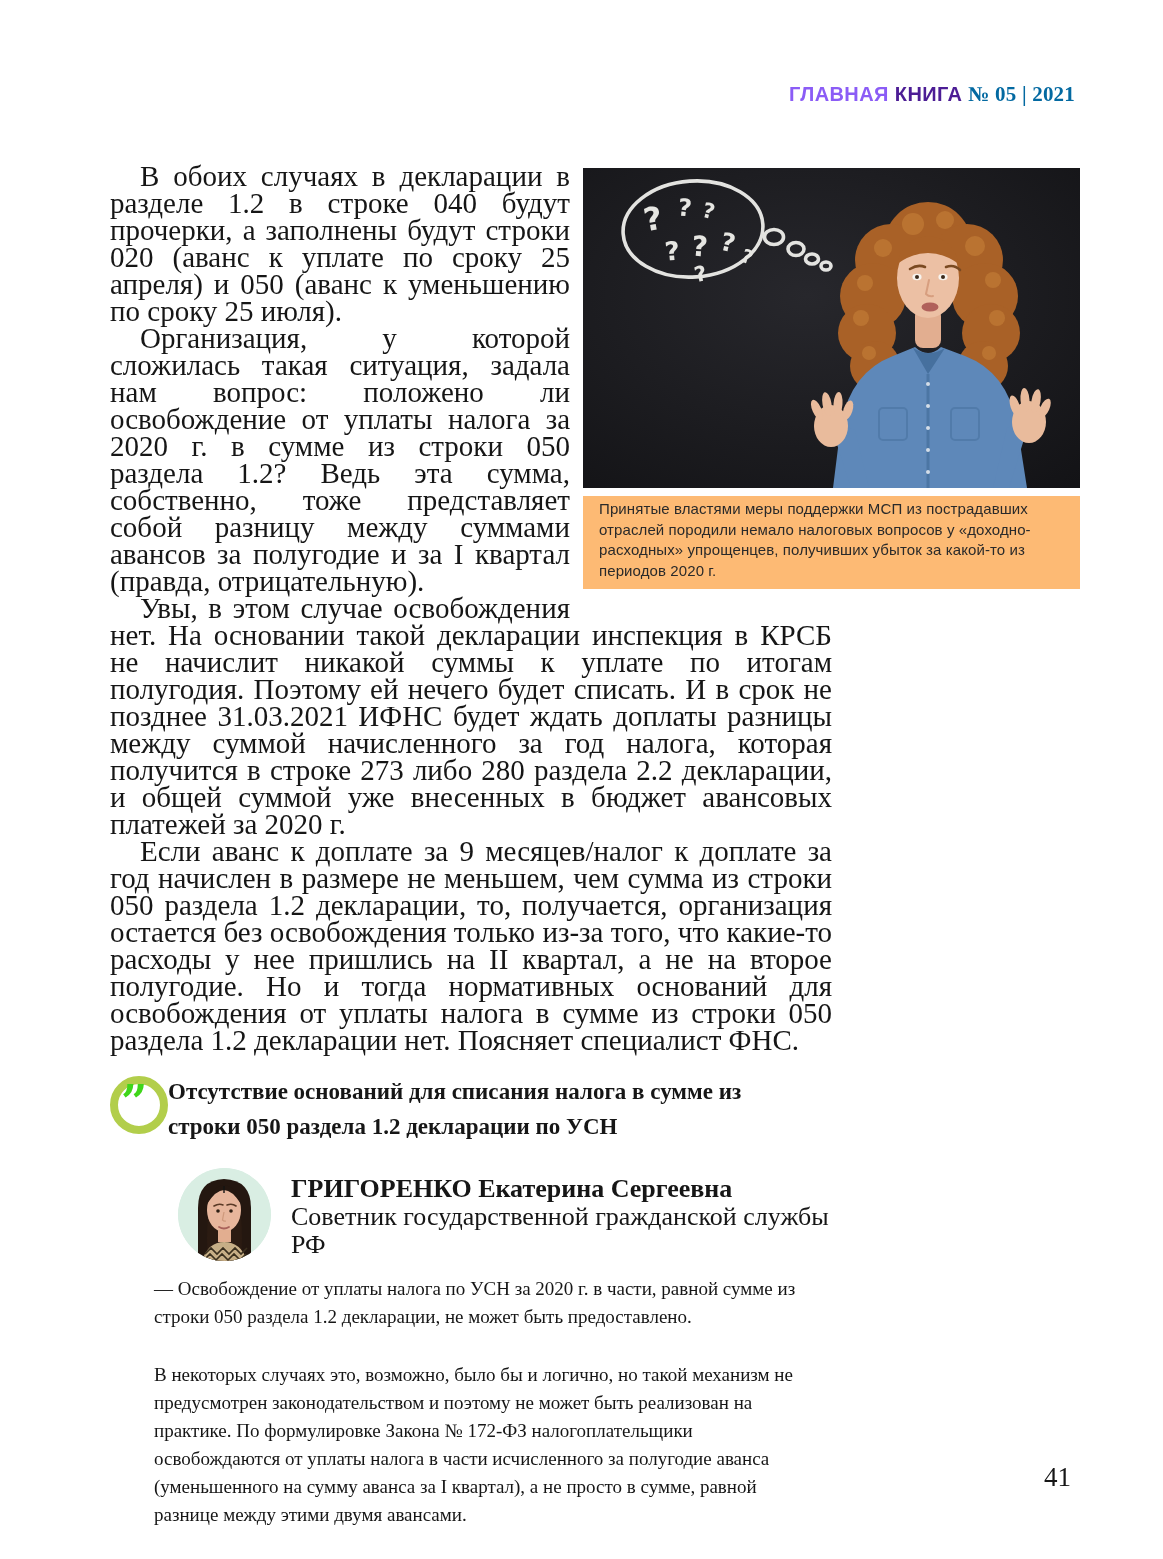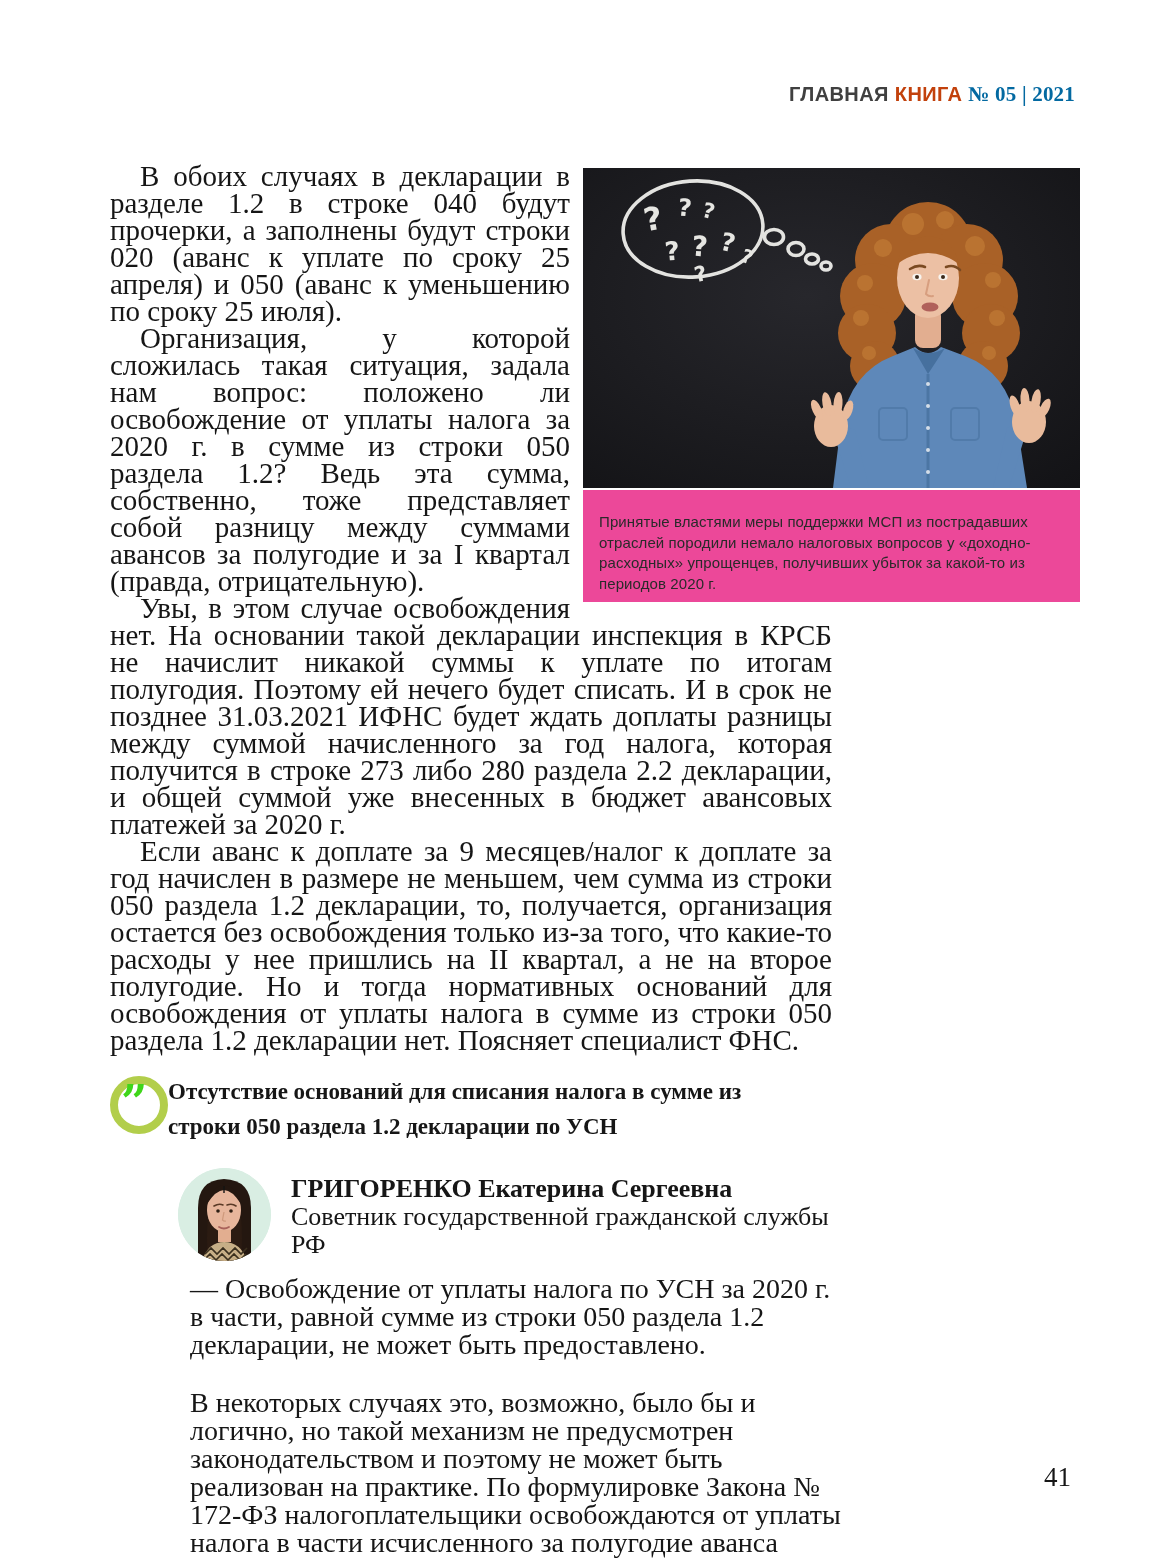--- a/index.html
+++ b/index.html
@@ -11,22 +11,22 @@
     color:#161616;
     overflow:hidden;
   }
   
   .masthead{
     position:absolute;top:82px;right:88px;
     white-space:nowrap;
     font-family:"Liberation Sans",sans-serif;
     font-weight:800;font-size:20px;letter-spacing:.4px;
   }
-  .masthead .black{color:#404040;text-align:center;}
-  .masthead .purple{color:#c2410c;}
+  .masthead .black{color:#8b5cf6;text-align:center;}
+  .masthead .purple{color:#4c1d95;}
   .masthead .issue{
     font-family:"Liberation Serif",serif;
     font-weight:700;font-size:21px;letter-spacing:.2px;color:#0369a1;
   }
   
   .main{
     position:absolute;left:110px;top:163px;width:722px;
   }
   .fig-spacer{float:right;width:262px;height:437px;}
   .bp{
@@ -34,23 +34,23 @@
     font-size:29px;line-height:27px;
     text-align:justify;text-indent:30px;
     hyphens:auto;
   }
   
   .figure{
     position:absolute;left:473px;top:5px;width:497px;
   }
   .photo{display:block;width:497px;height:320px;background:#1a1a1e;}
   .caption{
-    margin-top:2px;
-    background:#ec4899;
-    padding:22px 16px 8px;
+    margin-top:8px;
+    background:#fdba74;
+    padding:3px 16px 8px;
     font-family:"Liberation Sans",sans-serif;
     font-size:15px;line-height:20.5px;letter-spacing:.1px;
     color:#2a2a2a;
   }
   
   .quote{margin-top:20px;}
   .q-head{display:flex;align-items:flex-start;}
   .q-icon{
     flex:none;width:42px;height:42px;margin-top:2px;
     border:8px solid #b2ce4b;border-radius:50%;
@@ -66,21 +66,21 @@
     font-weight:bold;font-size:23px;line-height:35px;
   }
   .expert{display:flex;margin:24px 0 0 68px;}
   .avatar{
     flex:none;width:93px;height:93px;border-radius:50%;
     overflow:hidden;background:#d9eee3;
   }
   .avatar svg{display:block;}
   .e-info{margin-left:20px;padding-top:7px;font-size:26px;line-height:28px;}
   .e-name{font-weight:bold;}
-  .q-para{margin:14px 0 0 80px;width:656px;font-size:28px;line-height:28px;}
+  .q-para{margin:14px 0 0 44px;width:656px;font-size:19px;line-height:28px;}
   .q-para.second{margin-top:30px;}
   
   .page-num{
     position:absolute;left:1044px;top:1462px;
     font-size:27px;color:#161616;
   }
 </style>
 </head>
 <body>
 

